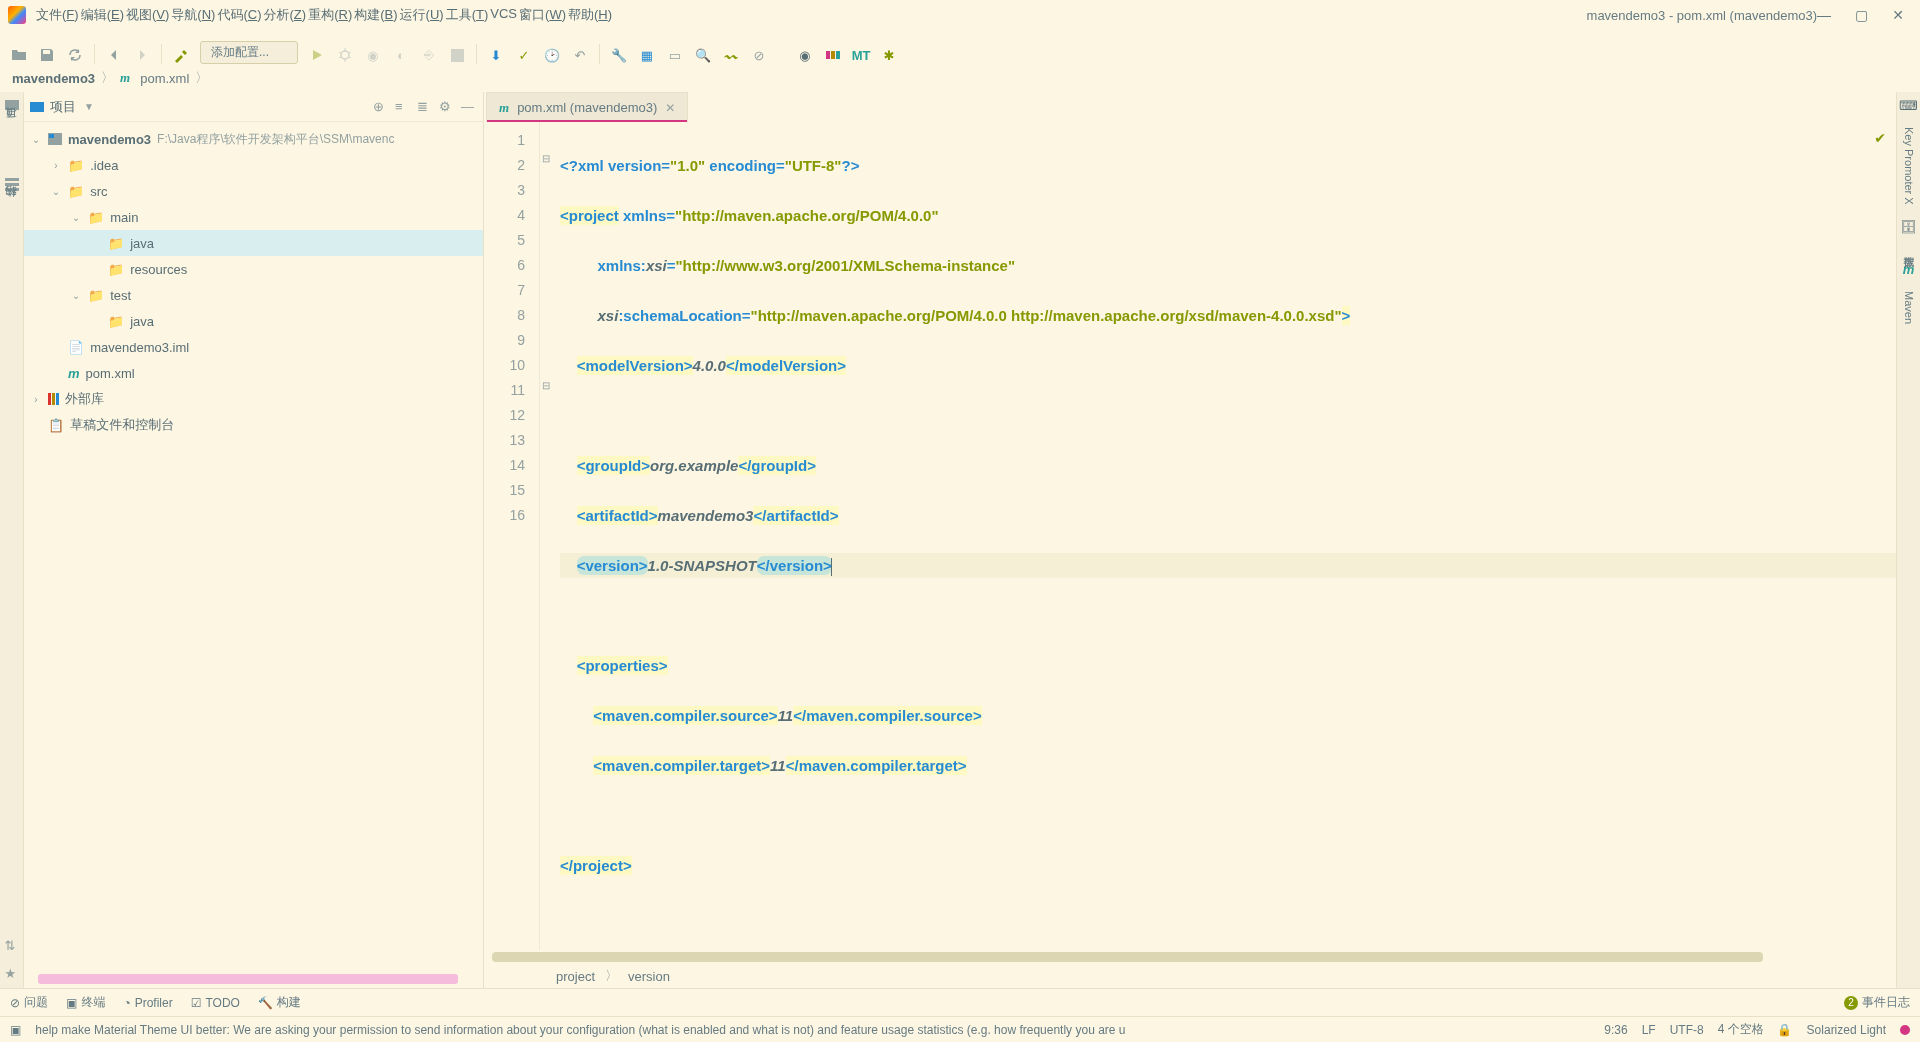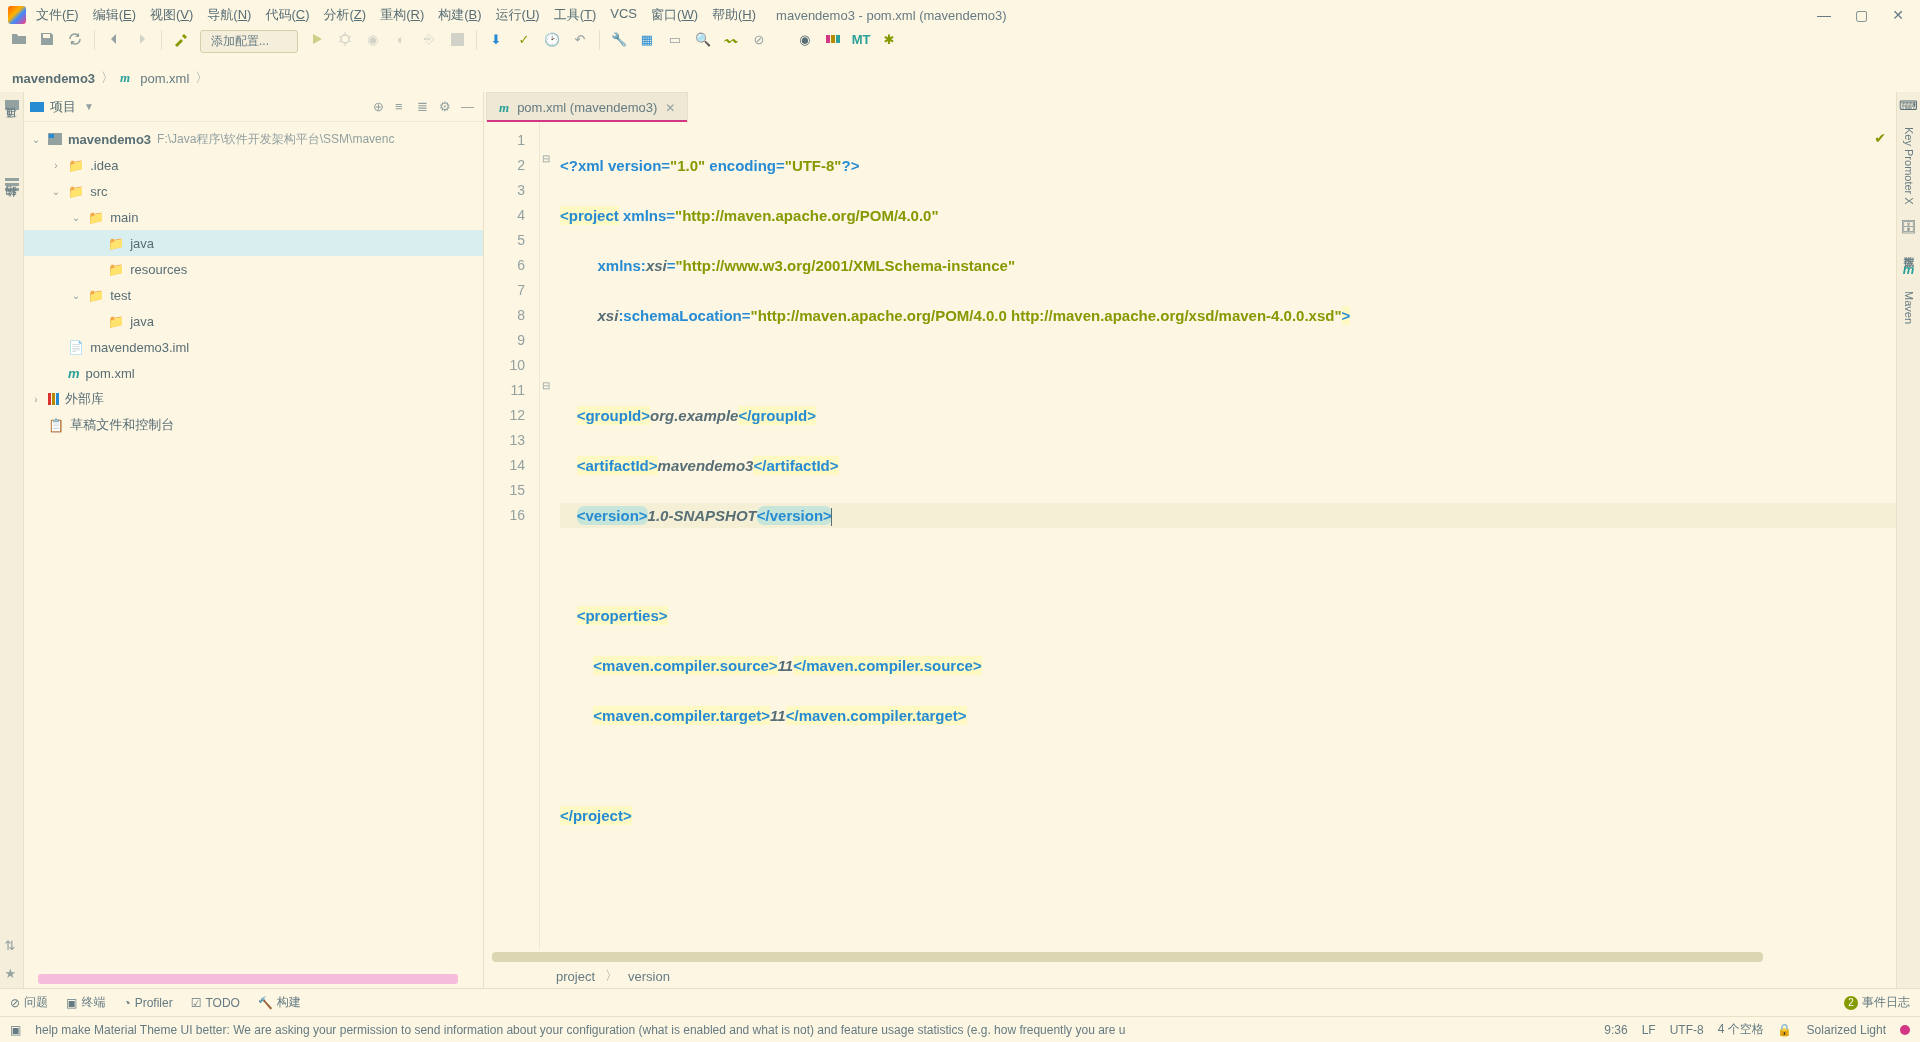--- a/index.html
+++ b/index.html
@@ -1,25 +1,25 @@
 <!DOCTYPE html>
 <html><head>
 <meta charset="utf-8">
 <style>
 * { margin:0; padding:0; box-sizing:border-box; font-family:"Microsoft YaHei","Segoe UI",sans-serif; }
 body { background:#fdf6e3; width:1920px; height:1042px; overflow:hidden; font-size:13px; color:#586e75; }
 .titlebar { height:30px; display:flex; align-items:center; padding:0 8px; }
 .titlebar .logo { width:18px; height:18px; background:linear-gradient(135deg,#ff5e00,#ffb300 40%,#3b8cff 60%,#ff3b7f);border-radius:3px; margin-right:10px;}
-.menu { display:flex; gap:14px; flex-shrink:0; }
+.menu { display:flex; gap:2px; flex-shrink:0; }
 .menu span { cursor:pointer; }
 .menu span u { text-decoration:underline; }
-.title-center { flex:1; text-align:left; color:#657b83;margin-left:20px; }
+.title-center { flex:1; text-align:right; color:#657b83; }
 .win-controls { display:flex; gap:24px; padding-right:8px; color:#657b83; }
 .win-controls span { cursor:pointer; font-size:14px; }
-.toolbar { height:34px; display:flex; align-items:flex-start; padding:0 10px; gap:10px; color:#93a1a1;}
+.toolbar { height:34px; display:flex; align-items:flex-end; padding:0 10px; gap:10px; color:#93a1a1;}
 .toolbar .ico { width:18px; height:18px; display:inline-flex; align-items:center; justify-content:center; cursor:pointer; color:#93a1a1;}
 .toolbar .sep { width:1px; height:20px; background:#e8e1c7; }
 .toolbar .run-combo { border:1px solid #d6cfa8; padding:2px 28px 2px 10px; font-size:12px; color:#657b83; background:#f5eedb; border-radius:3px;}
 .navbar { height:28px; display:flex; align-items:center; padding:0 12px; gap:6px; color:#657b83; font-size:13px;}
 .navbar .crumb { cursor:pointer; }
 .navbar .m-ico { color:#2aa198; font-weight:bold; font-style:italic; margin-right:4px; font-family:Georgia,serif;}
 .navbar .chev { color:#93a1a1; }
 .body-row { display:flex; height:calc(1042px - 30px - 34px - 28px - 28px - 26px); }
 .left-gutter { width:24px; background:#f5eedb; border-right:1px solid #e8e1c7; display:flex; flex-direction:column; align-items:center; padding-top:6px; gap:8px;}
 .left-gutter .vtab { writing-mode:vertical-rl; transform:rotate(180deg); font-size:11px; color:#657b83; padding:6px 0; cursor:pointer;}
@@ -338,20 +338,21 @@
       </div>
       <div class="fold">
         <span class="fm" style="top:31px">⊟</span>
         <span class="fm" style="top:258px">⊟</span>
       </div>
       <div class="code">
 <div class="line"><span class="tg">&lt;?</span><span class="kw">xml version</span><span class="tg">=</span><span class="str">"1.0"</span> <span class="kw">encoding</span><span class="tg">=</span><span class="str">"UTF-8"</span><span class="tg">?&gt;</span></div>
 <div class="line"><span class="bg1"><span class="tg">&lt;</span><span class="kw">project</span></span> <span class="kw">xmlns</span><span class="tg">=</span><span class="str">"http://maven.apache.org/POM/4.0.0"</span></div>
 <div class="line">         <span class="kw">xmlns:</span><span class="txt">xsi</span><span class="tg">=</span><span class="str">"http://www.w3.org/2001/XMLSchema-instance"</span></div>
 <div class="line">         <span class="txt">xsi</span><span class="kw">:schemaLocation</span><span class="tg">=</span><span class="str">"http://maven.apache.org/POM/4.0.0 http://maven.apache.org/xsd/maven-4.0.0.xsd"</span><span class="bg1"><span class="tg">&gt;</span></span></div>
+<div class="line">    <span class="bg1"><span class="tg">&lt;</span><span class="kw">modelVersion</span><span class="tg">&gt;</span></span><span class="txt">4.0.0</span><span class="bg1"><span class="tg">&lt;/</span><span class="kw">modelVersion</span><span class="tg">&gt;</span></span></div>
 <div class="line"> </div>
 <div class="line">    <span class="bg1"><span class="tg">&lt;</span><span class="kw">groupId</span><span class="tg">&gt;</span></span><span class="txt">org.example</span><span class="bg1"><span class="tg">&lt;/</span><span class="kw">groupId</span><span class="tg">&gt;</span></span></div>
 <div class="line">    <span class="bg1"><span class="tg">&lt;</span><span class="kw">artifactId</span><span class="tg">&gt;</span></span><span class="txt">mavendemo3</span><span class="bg1"><span class="tg">&lt;/</span><span class="kw">artifactId</span><span class="tg">&gt;</span></span></div>
 <div class="line cur">    <span class="bg2"><span class="tg">&lt;</span><span class="kw">version</span><span class="tg">&gt;</span></span><span class="txt">1.0-SNAPSHOT</span><span class="bg2"><span class="tg">&lt;/</span><span class="kw">version</span><span class="tg">&gt;</span></span><span class="caret"></span></div>
 <div class="line"> </div>
 <div class="line">    <span class="bg1"><span class="tg">&lt;</span><span class="kw">properties</span><span class="tg">&gt;</span></span></div>
 <div class="line">        <span class="bg1"><span class="tg">&lt;</span><span class="kw">maven.compiler.source</span><span class="tg">&gt;</span></span><span class="txt">11</span><span class="bg1"><span class="tg">&lt;/</span><span class="kw">maven.compiler.source</span><span class="tg">&gt;</span></span></div>
 <div class="line">        <span class="bg1"><span class="tg">&lt;</span><span class="kw">maven.compiler.target</span><span class="tg">&gt;</span></span><span class="txt">11</span><span class="bg1"><span class="tg">&lt;/</span><span class="kw">maven.compiler.target</span><span class="tg">&gt;</span></span></div>
 <div class="line"> </div>
 <div class="line"><span class="bg1"><span class="tg">&lt;/</span><span class="kw">project</span><span class="tg">&gt;</span></span></div>

